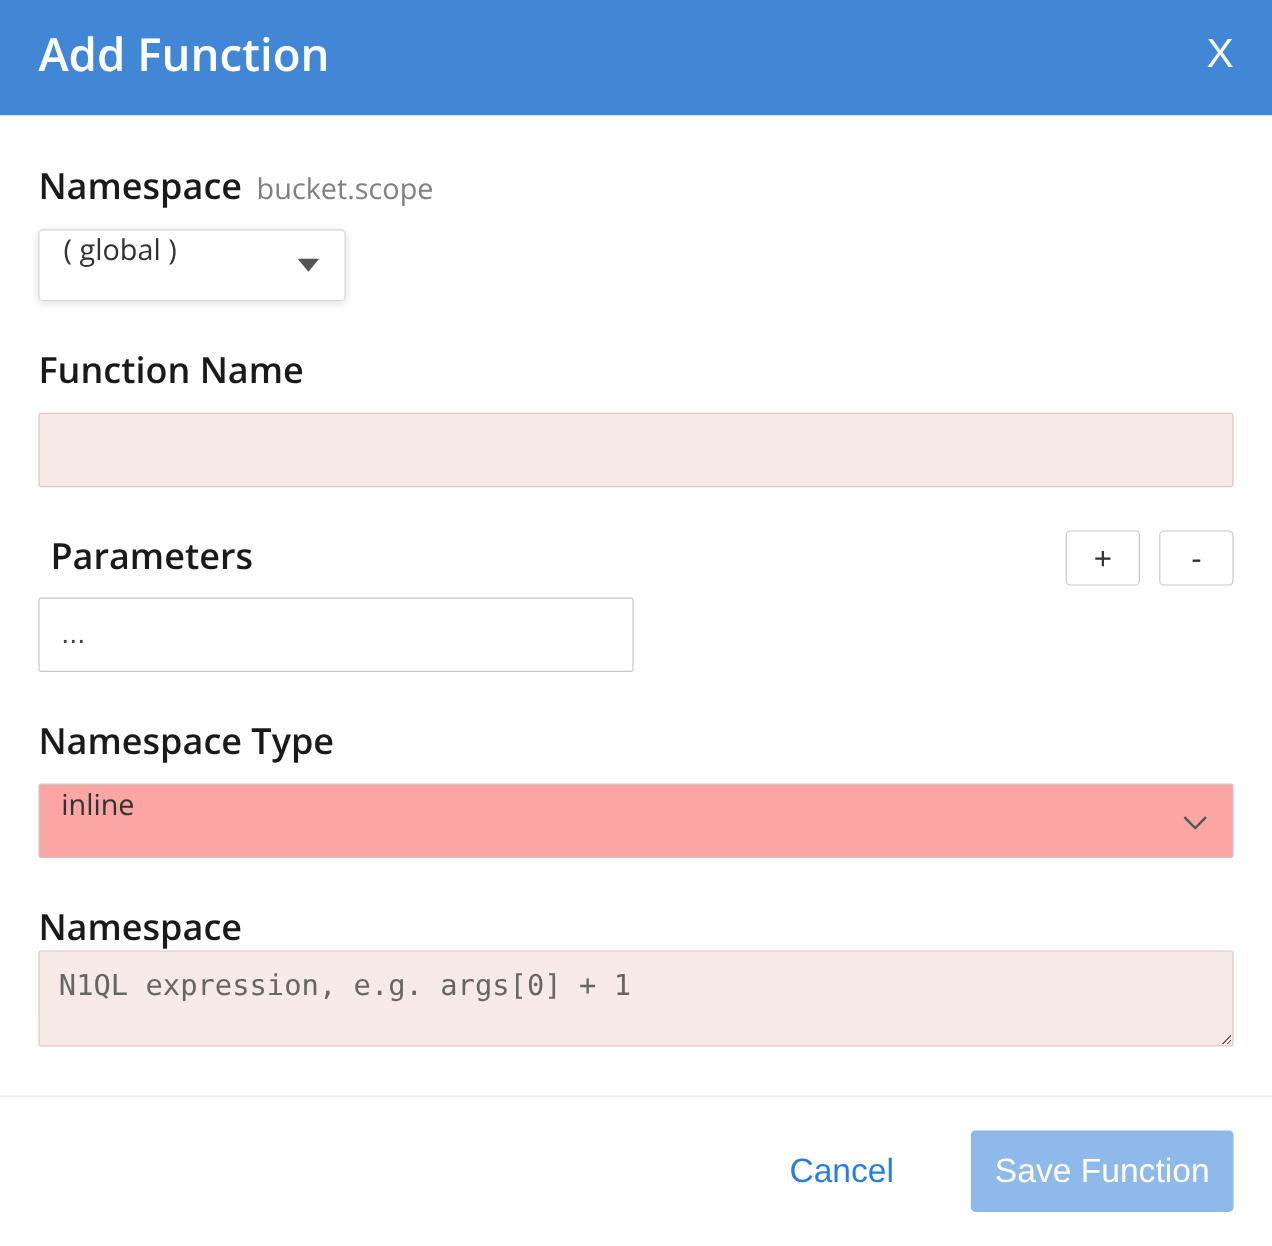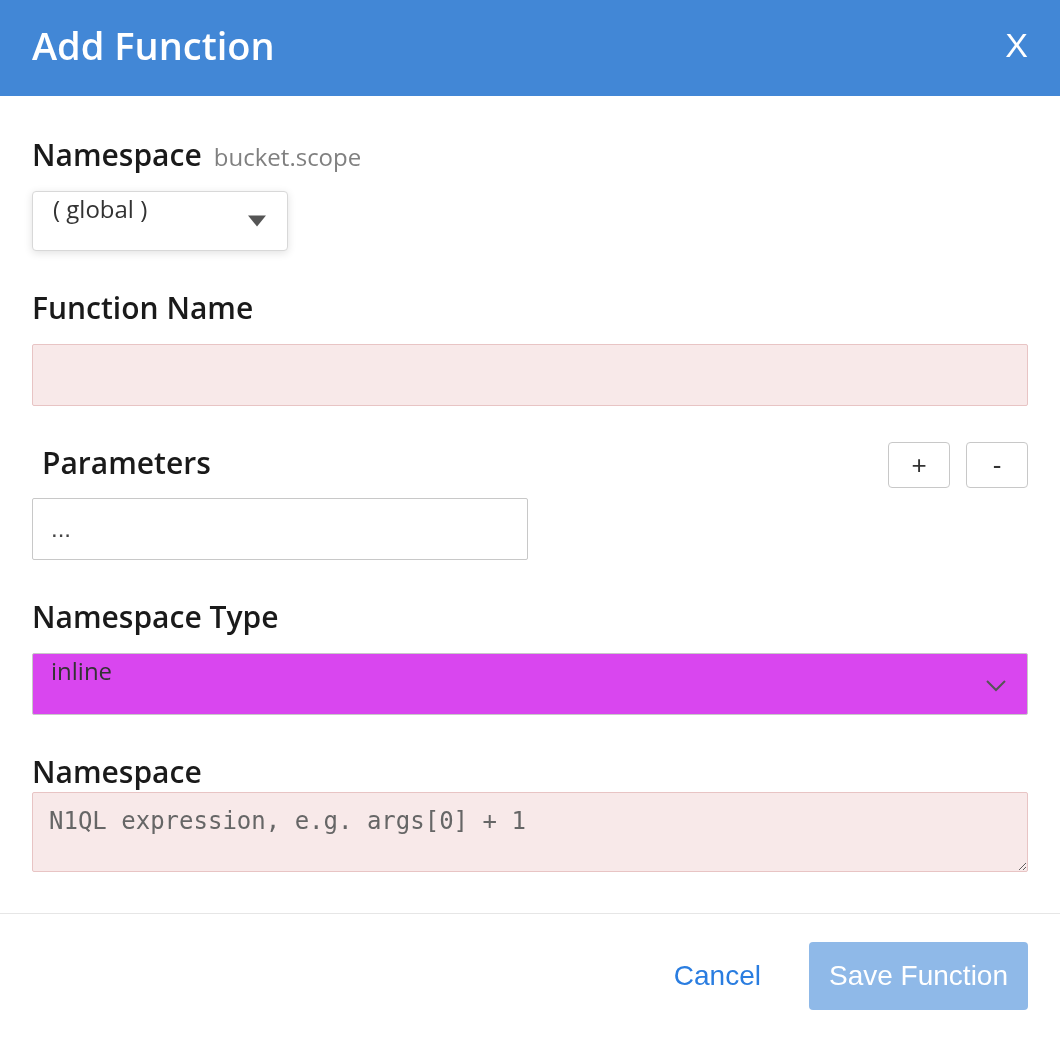--- a/index.html
+++ b/index.html
@@ -133,21 +133,21 @@
       color: #444;
     }
     .func-type-select {
       width: 100%;
       height: 62px;
       padding: 0 44px 0 18px;
       font-size: 24px;
       color: #333;
       border: 1px solid #c8c8c8;
       border-radius: 2px;
-      background: #d946ef;
+      background: #fca5a5;
       appearance: none;
       cursor: pointer;
       margin-top: 16px;
     }
     .func-type-wrap {
       position: relative;
     }
     .func-type-wrap .chevron {
       position: absolute;
       right: 22px;
@@ -174,21 +174,21 @@
     }
     .expression-textarea::placeholder {
       color: #666;
     }
     .modal-footer {
       border-top: 1px solid #e6e6e6;
       padding: 28px 32px;
       display: flex;
       justify-content: flex-end;
       align-items: center;
-      gap: 48px;
+      gap: 64px;
       position: absolute;
       bottom: 0;
       left: 0;
       right: 0;
       background: #ffffff;
     }
     .cancel-link {
       color: #2a7de0;
       font-size: 28px;
       background: none;

